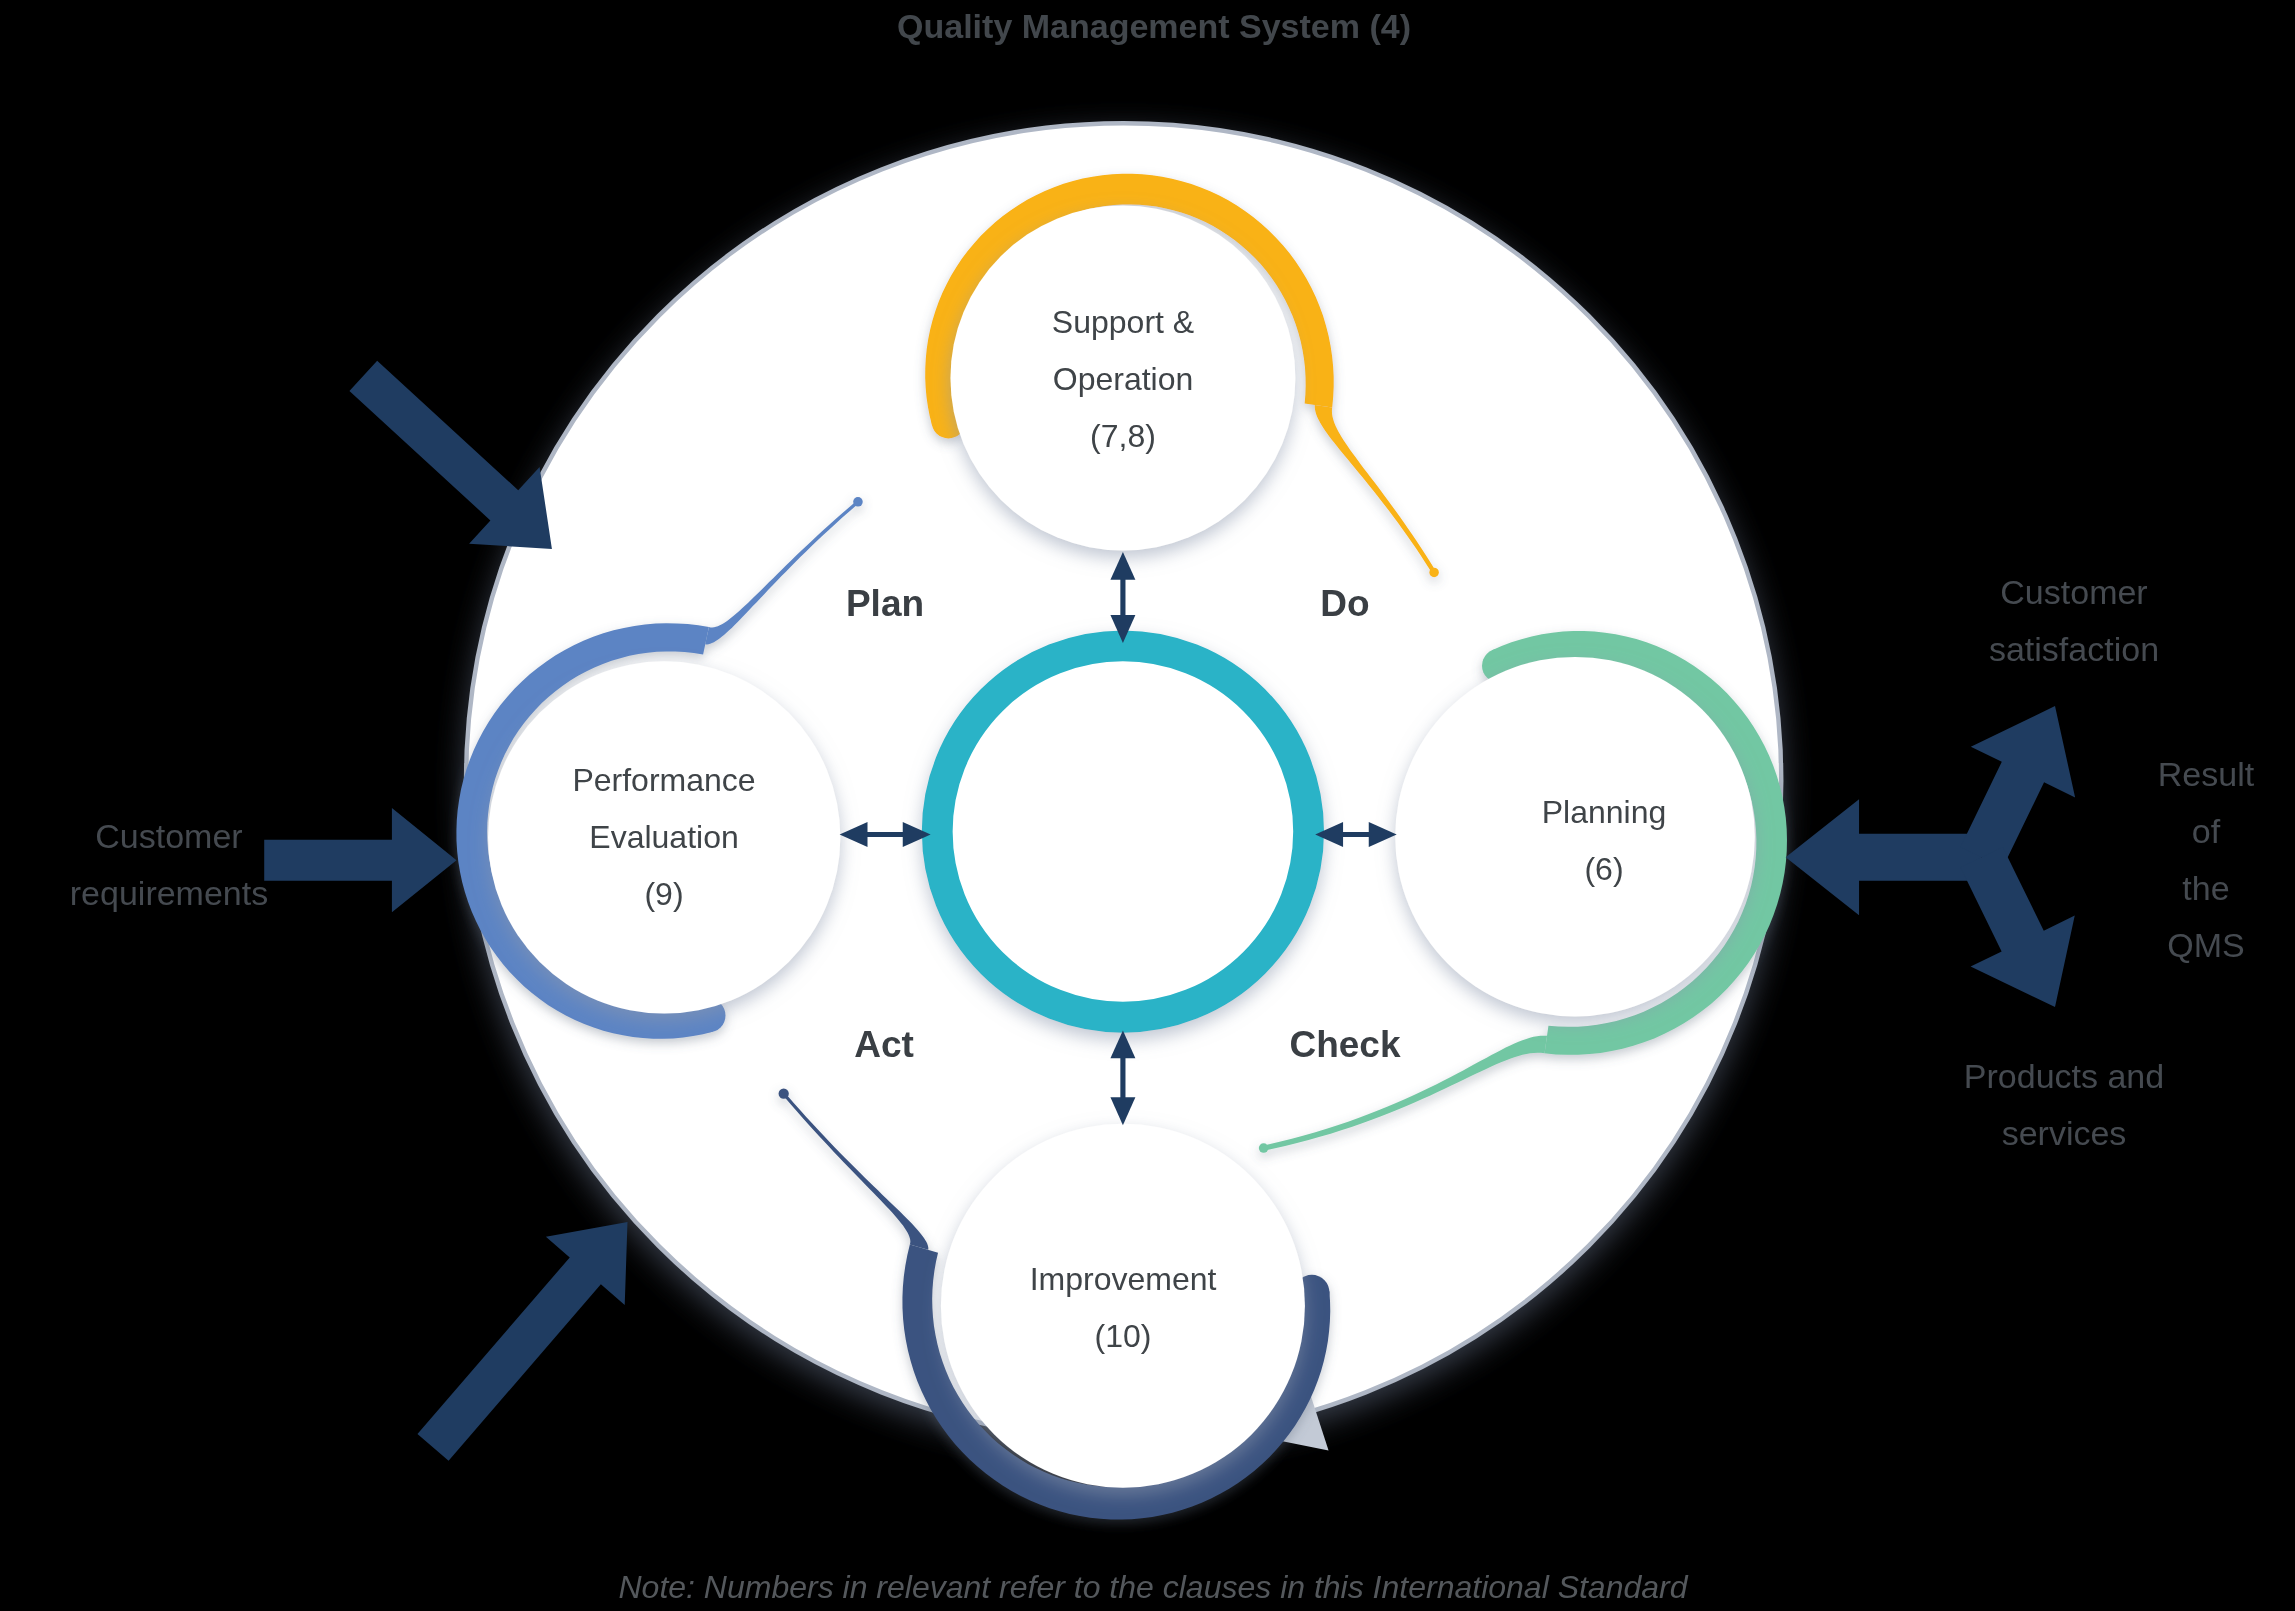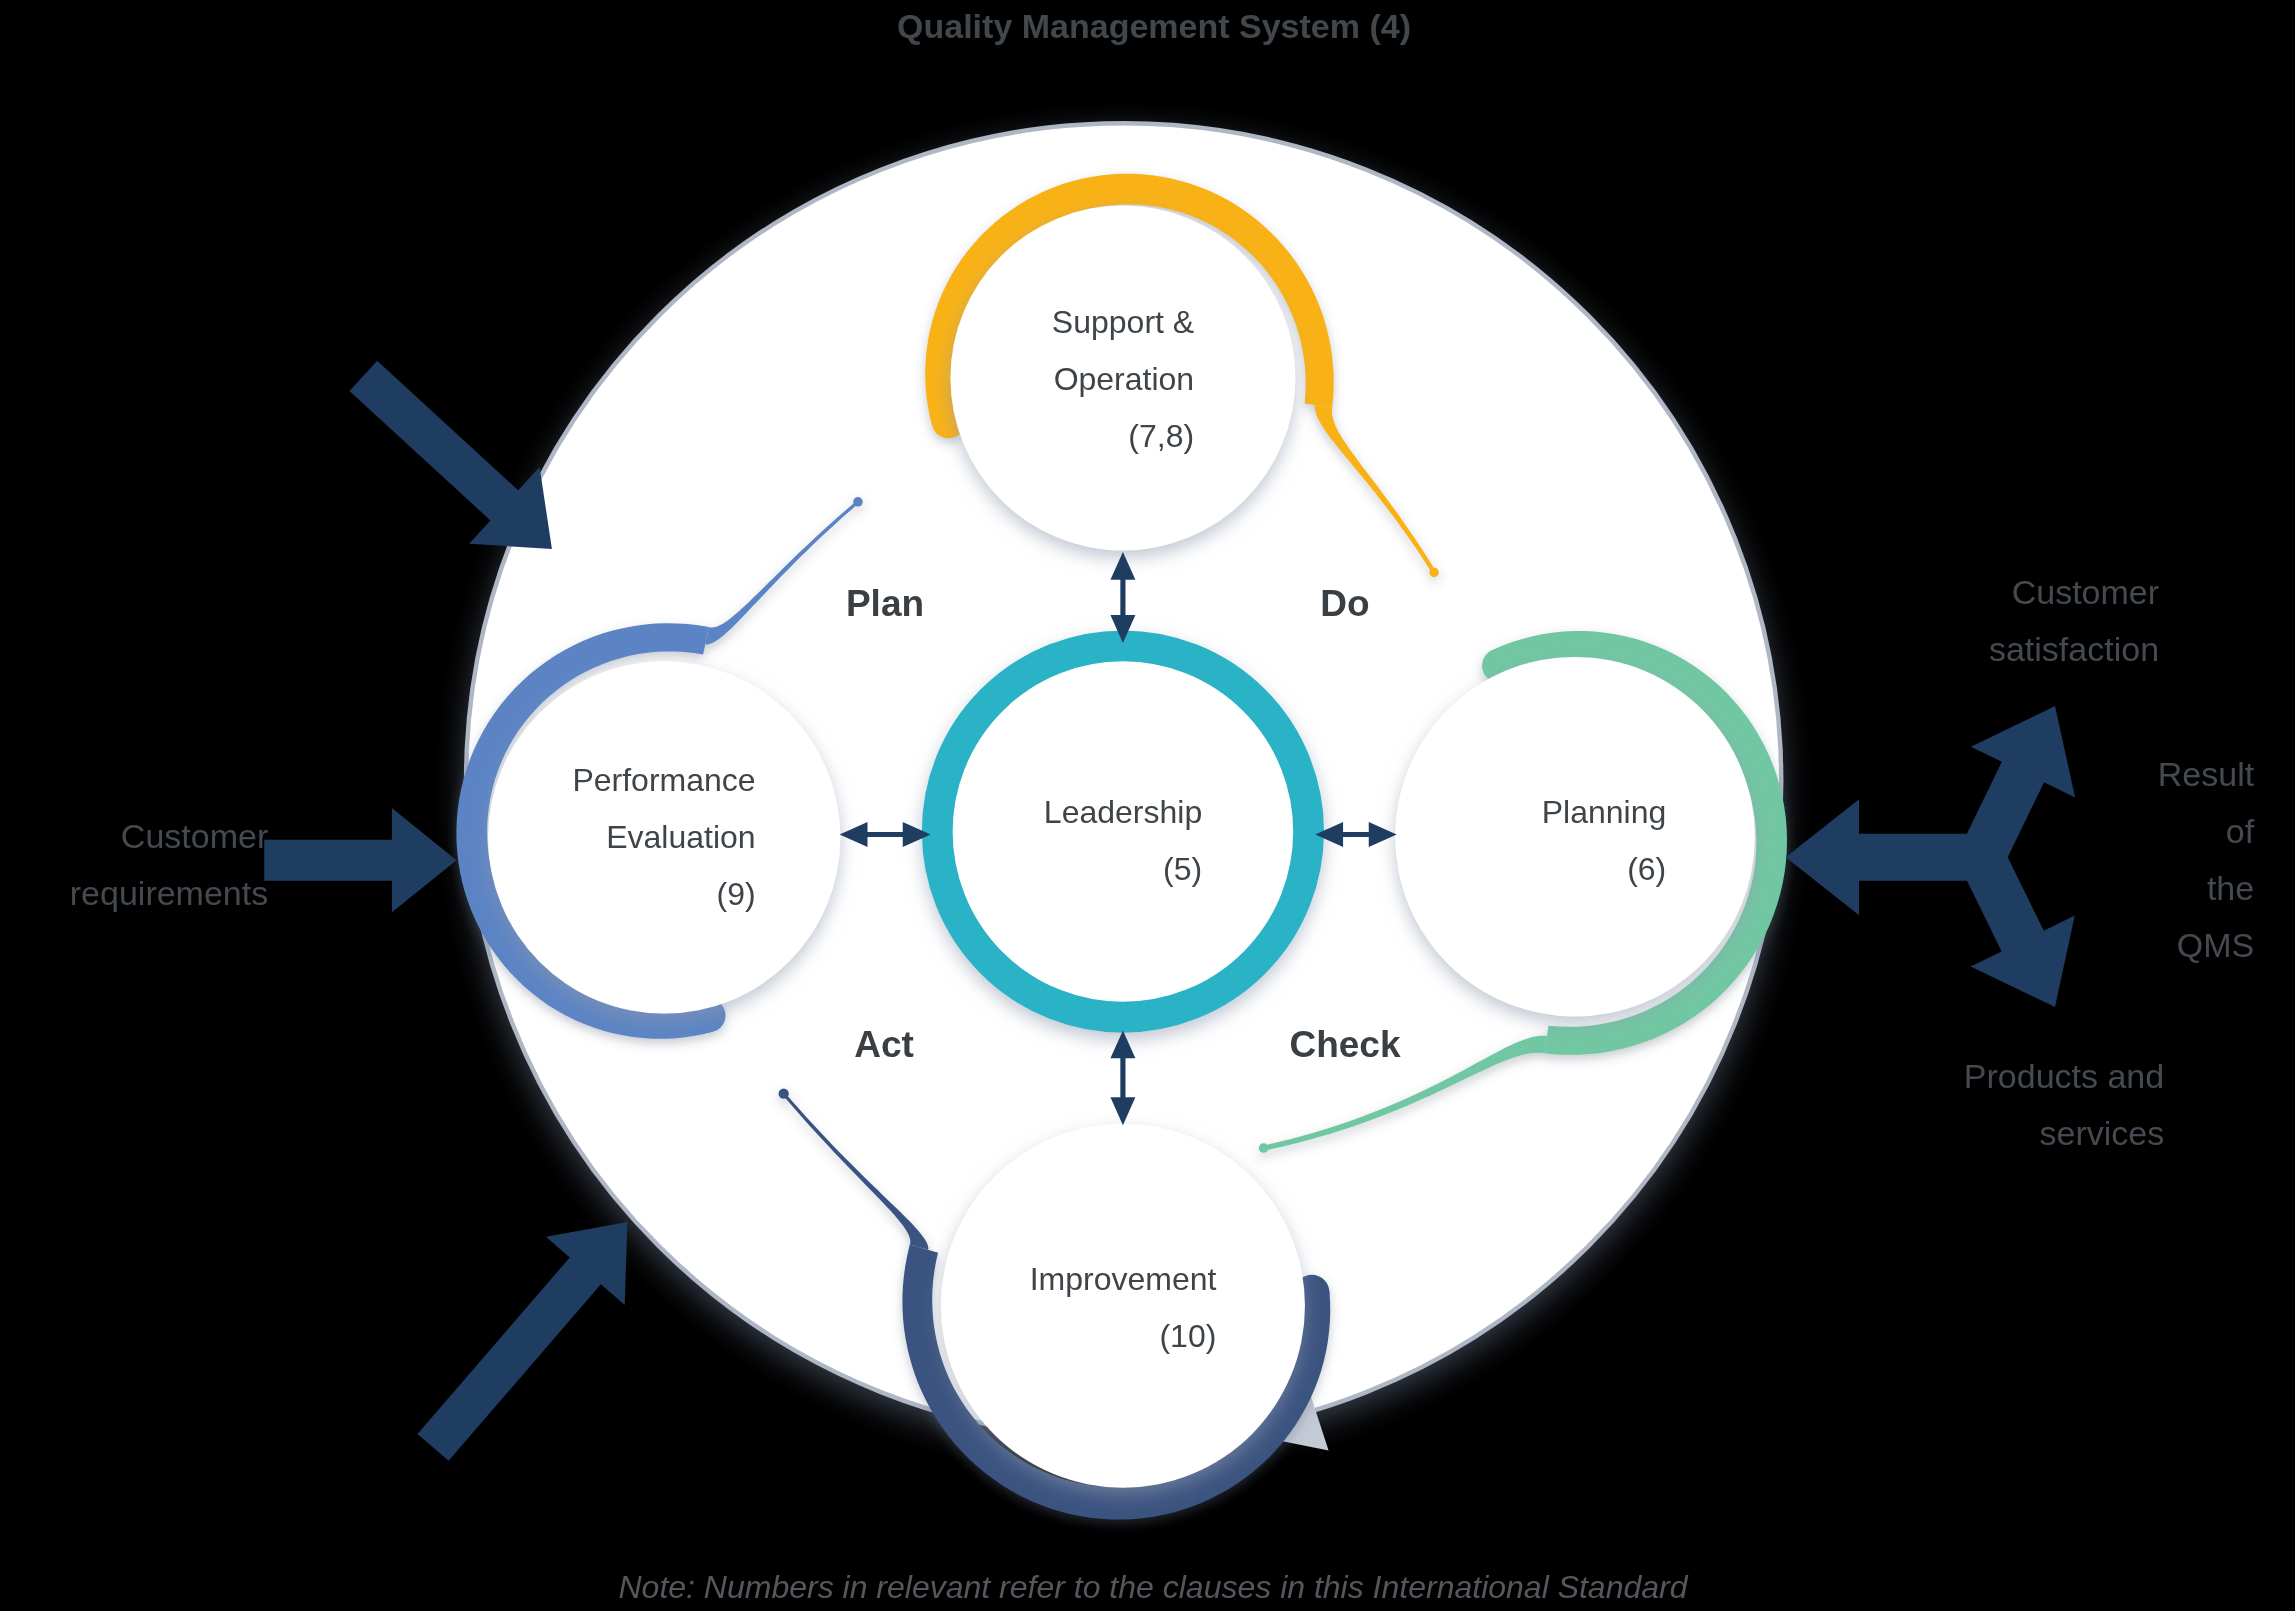--- a/index.html
+++ b/index.html
@@ -1,19 +1,19 @@
 <!DOCTYPE html>
 <html style="--bg: #000000; --title: #42474C; --outer: #454A50; --ctext: #3F4448; --pdca: #3A3F44; --note: #54585C;font-size:11.7px"><head>
 <meta charset="utf-8">
 <style>
   html,body{margin:0;padding:0;background:#000;}
   .canvas{position:relative;width:2295px;height:1611px;background:var(--bg,#000);overflow:hidden;
           font-family:"Liberation Sans","DejaVu Sans",sans-serif;}
   .canvas svg{position:absolute;left:0;top:0;}
-  .lbl{position:absolute;transform:translate(-50%,-50%);text-align:right;white-space:pre-line;}
+  .lbl{position:absolute;transform:translate(-50%,-50%);text-align:center;white-space:pre-line;}
   .lbl-title{font-size:34px;font-weight:bold;color:var(--title);}
   .lbl-outer{font-size:34px;line-height:57px;color:var(--outer);}
   .lbl-circle{font-size:32px;line-height:57px;color:var(--ctext);}
   .lbl-pdca{font-size:37px;font-weight:bold;color:var(--pdca);}
   .lbl-note{font-size:32px;font-style:italic;color:var(--note);}
 </style>
 </head>
 <body>
 
 <div class="canvas">
@@ -107,22 +107,20 @@
   <div class="lbl lbl-pdca" style="left:1345px;top:604px;">Do</div>
   <div class="lbl lbl-pdca" style="left:884px;top:1045px;">Act</div>
   <div class="lbl lbl-pdca" style="left:1345px;top:1045px;">Check</div>
 
   <div class="lbl lbl-circle" style="left:1123px;top:379px;">Support &amp;
 Operation
 (7,8)</div>
   <div class="lbl lbl-circle" style="left:664px;top:837px;">Performance
 Evaluation
 (9)</div>
-  <div class="lbl lbl-circle" style="left:1123px;top:841px;">Leadership
-(5)</div>
   <div class="lbl lbl-circle" style="left:1575px;top:841px;margin-left:29px;">Planning
 (6)</div>
   <div class="lbl lbl-circle" style="left:1123px;top:1308px;">Improvement
 (10)</div>
 
   <div class="lbl lbl-note" style="left:1153px;top:1587px;">Note: Numbers in relevant refer to the clauses in this International Standard</div>
 </div>
 
 
 </body></html>

